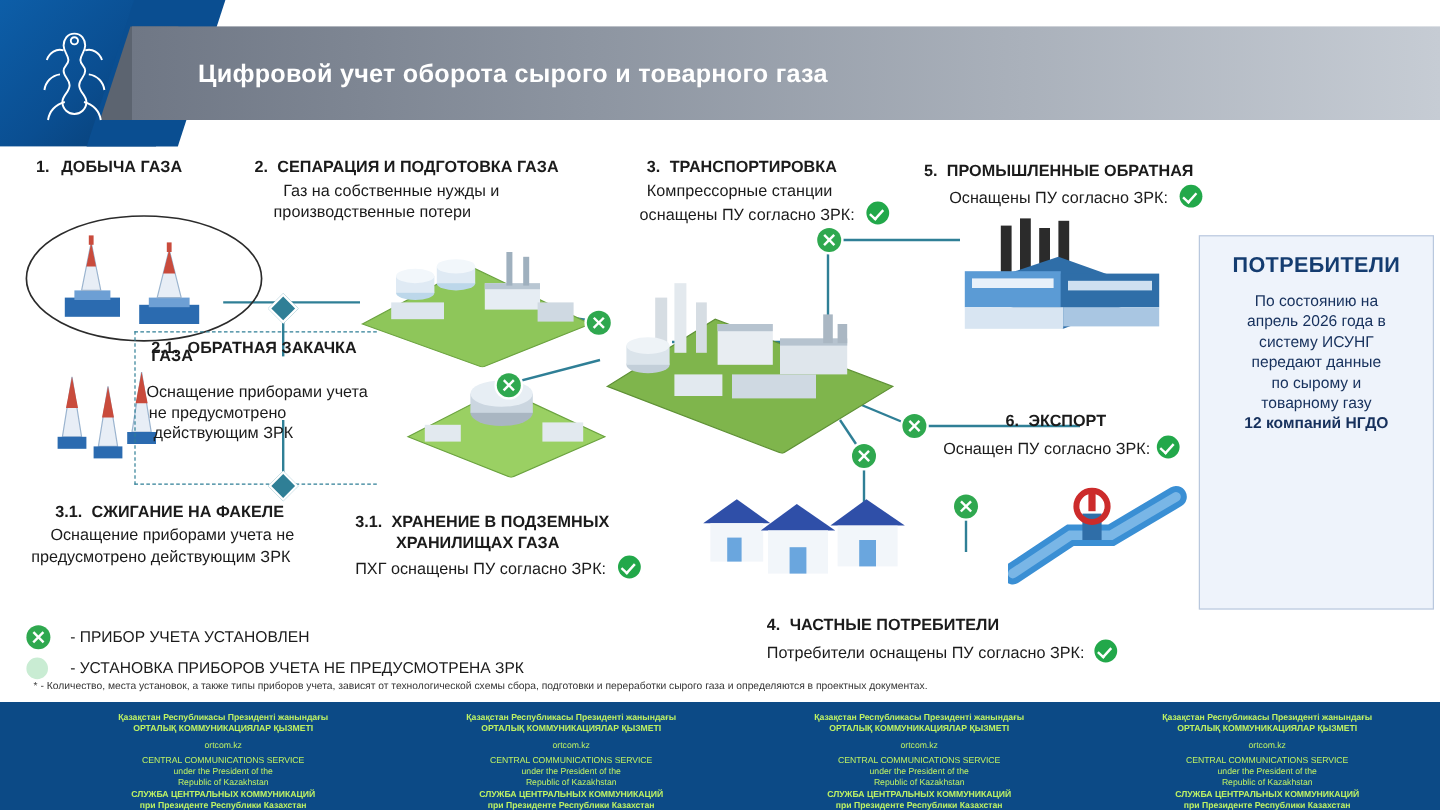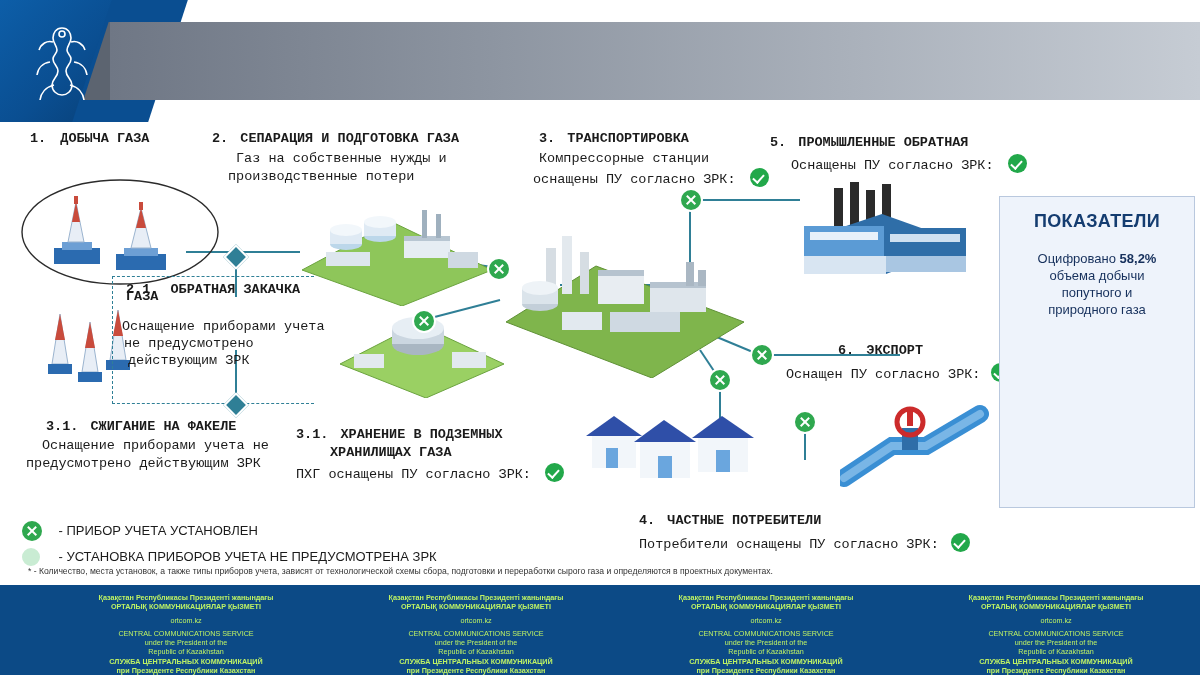--- a/index.html
+++ b/index.html
@@ -33,21 +33,21 @@
   }
   .hdr-title {
     position: absolute; top: 50px; left: 165px;
     font-size: 21px; font-weight: bold; color: #ffffff; letter-spacing: .2px;
   }
   .emblem {
     position: absolute; top: 22px; left: 26px; width: 72px; height: 82px;
     color:#ffffff;
   }
   
-  .lbl { position: absolute; color: #1b1b1b; font-family: Liberation Mono, monospace; }
+  .lbl { position: absolute; color: #1b1b1b; }
   .bold { font-weight: bold; }
   .t13 { font-size: 13.5px; line-height: 17px; }
 
   
   .check {
     display:inline-block; width:19px; height:19px; border-radius:50%;
     background:#22a84a; position:relative; vertical-align:-4px;
   }
   .check:after{
     content:""; position:absolute; left:5px; top:4px; width:5px; height:9px;
@@ -128,20 +128,21 @@
         <path d="M27 20 c-6 -2 -12 2 -14 8"></path>
         <path d="M45 20 c6 -2 12 2 14 8"></path>
         <path d="M24 40 c-7 1 -12 6 -13 13"></path>
         <path d="M48 40 c7 1 12 6 13 13"></path>
         <path d="M28 63 c-8 2 -13 8 -14 15"></path>
         <path d="M44 63 c8 2 13 8 14 15"></path>
         <circle cx="36" cy="12" r="3"></circle>
       </g>
     </svg>
   </div>
+  <div class="hdr-title">Цифровой учет оборота сырого и товарного газа</div>
 </div>
 
 <svg width="1200" height="675" style="position:absolute;left:0;top:0;pointer-events:none;">
 
   <g stroke="#2f7f96" stroke-width="2" fill="none">
     <path d="M186 252 L300 252"></path>
     <path d="M236 252 L236 297"></path>
     <path d="M236 350 L236 405"></path>
     <path d="M405 255 L500 268"></path>
     <path d="M423 320 L500 300"></path>
@@ -368,26 +369,29 @@
 <div class="lbl t13 bold" style="left:838px;top:342px;">
   <span>6.</span>
   <span style="margin-left:4px">ЭКСПОРТ</span>
 </div>
 <div class="lbl t13" style="left:786px;top:363px;">
   <span>Оснащен ПУ согласно ЗРК:</span>
   <span class="check" style="margin-left:2px"></span>
 </div>
 
 <div class="panel">
-  <h3>ПОКАЗАТЕЛИ</h3>
-  <p style="margin-top:18px">
-    <span>Оцифровано </span><span class="big">58,2%</span><br>
-    <span>объема добычи</span><br>
-    <span>попутного и</span><br>
-    <span>природного газа</span>
+  <h3>ПОТРЕБИТЕЛИ</h3>
+  <p>
+    <span>По состоянию на</span><br>
+    <span>апрель  2026 года в</span><br>
+    <span>систему ИСУНГ</span><br>
+    <span>передают данные</span><br>
+    <span>по сырому и</span><br>
+    <span>товарному газу</span><br>
+    <span class="big">12 компаний НГДО</span>
   </p>
 </div>
 
 <div style="position:absolute;left:22px;top:517px;">
   <span class="xnode" style="position:relative;display:inline-block;left:0;top:4px;"></span>
   <span class="legend-line" style="position:relative;left:12px;top:-2px;">- ПРИБОР УЧЕТА УСТАНОВЛЕН</span>
 </div>
 <div style="position:absolute;left:20px;top:541px;">
   <span class="halo" style="position:relative;display:inline-block;left:0;top:5px;"></span>
   <span class="legend-line" style="position:relative;left:12px;top:-2px;">- УСТАНОВКА ПРИБОРОВ УЧЕТА НЕ ПРЕДУСМОТРЕНА ЗРК</span>

